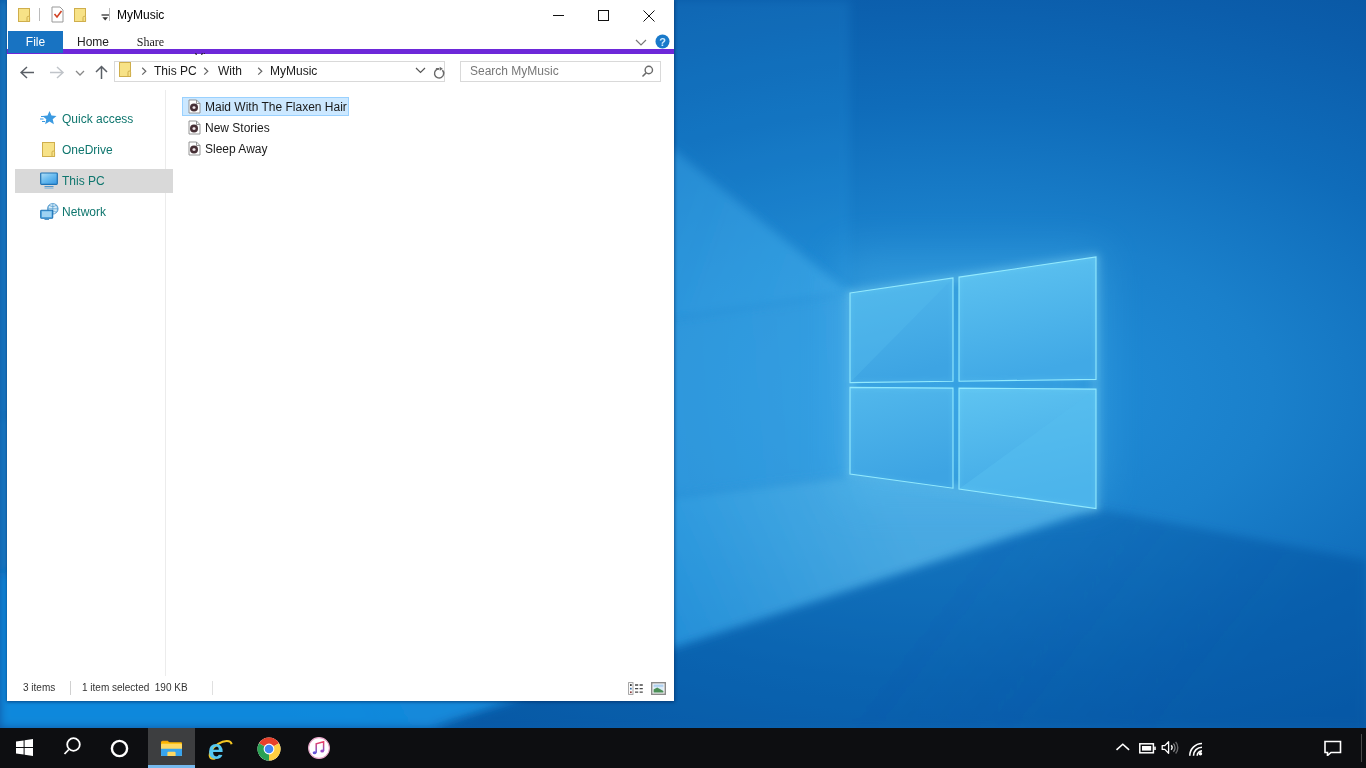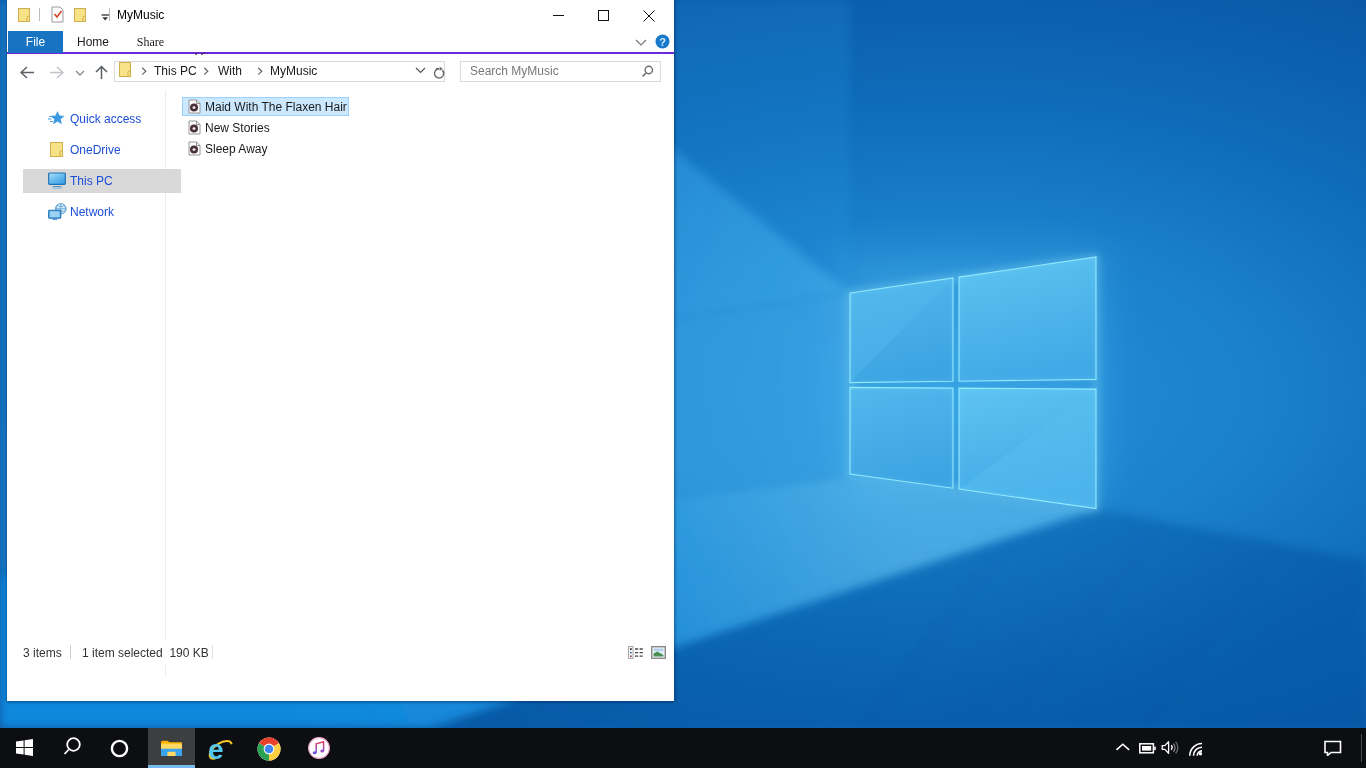--- a/index.html
+++ b/index.html
@@ -1,27 +1,27 @@
 <!DOCTYPE html>
 <html><head>
 <meta charset="utf-8">
 <style>
 * { margin:0; padding:0; box-sizing:border-box; -webkit-font-smoothing:antialiased; }
 html,body { width:1366px; height:768px; overflow:hidden; font-family:"Liberation Sans",sans-serif; will-change:transform; }
 #desktop { position:absolute; left:0; top:0; width:1366px; height:728px; }
 #win { position:absolute; left:7px; top:0; width:667px; height:701px; background:#fff; box-shadow:0 1px 3px rgba(0,30,80,0.5), 1px 0 3px rgba(0,30,80,0.25); }
 .abs { position:absolute; }
 #titlebar { position:absolute; left:0; top:0; width:100%; height:30px; background:#fff; }
-#tabrow { position:absolute; left:0; top:30px; width:100%; height:24px; background:#fff; border-bottom:2px solid #6d28d9; }
+#tabrow { position:absolute; left:0; top:30px; width:100%; height:24px; background:#fff; border-bottom:5px solid #6d28d9; }
 .tab { position:absolute; top:1px; height:23px; font-size:12px; color:#222; text-align:center; line-height:22px; }
 #filetab { left:1px; top:1px; width:55px; height:22px; background:#1873c2; color:#fff; font-size:12px; text-align:center; line-height:22px; position:absolute; }
 #addrrow { position:absolute; left:0; top:55px; width:100%; height:35px; background:#fff; }
-.navitem { position:absolute; left:16px; width:157px; height:24px; font-size:12px; color:#1d4ed8;padding-left:44px; }
+.navitem { position:absolute; left:8px; width:157px; height:24px; font-size:12px; color:#0f766e;padding-left:44px; }
 .navitem .lbl { position:absolute; left:47px; top:5px; }
-#statusbar { position:absolute; left:0; top:640px; width:100%; height:25px; background:#fff; font-size:12px; color:#333; }
+#statusbar { position:absolute; left:0; top:676px; width:100%; height:25px; background:#fff; font-size:10px; color:#333; }
 #taskbar { position:absolute; left:0; top:728px; width:1366px; height:40px; background:#0d0e11; }
 .fitem { position:absolute; font-size:12px; color:#1a1a1a; height:20px;text-align:right; }
 </style>
 </head>
 <body>
 <div id="desktop">
 <svg width="1366" height="728" viewBox="0 0 1366 728">
 <defs>
 <radialGradient id="bg" cx="0.70" cy="0.54" r="0.66">
   <stop offset="0" stop-color="#2391dc"></stop>

